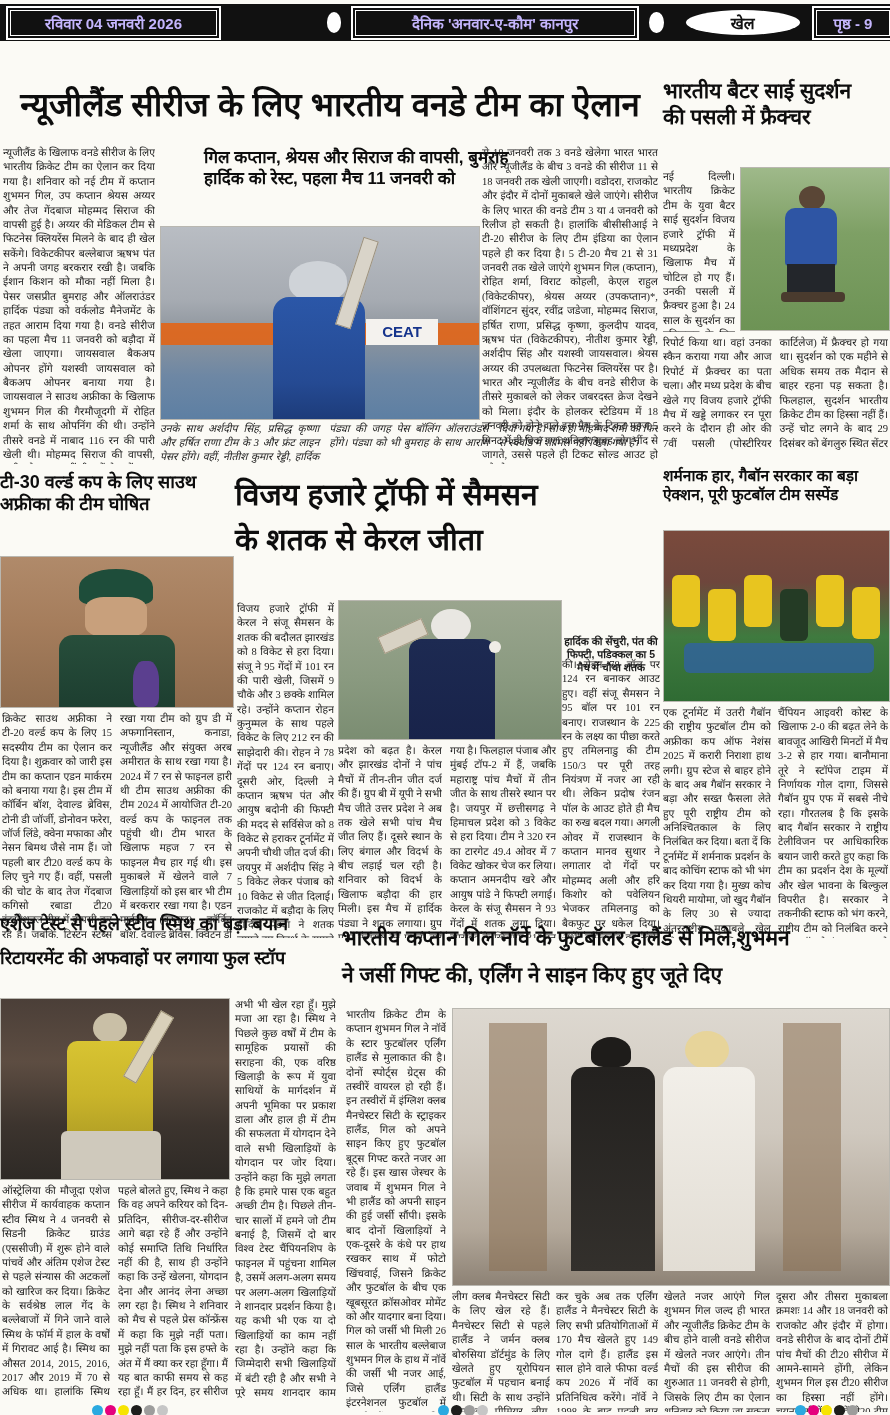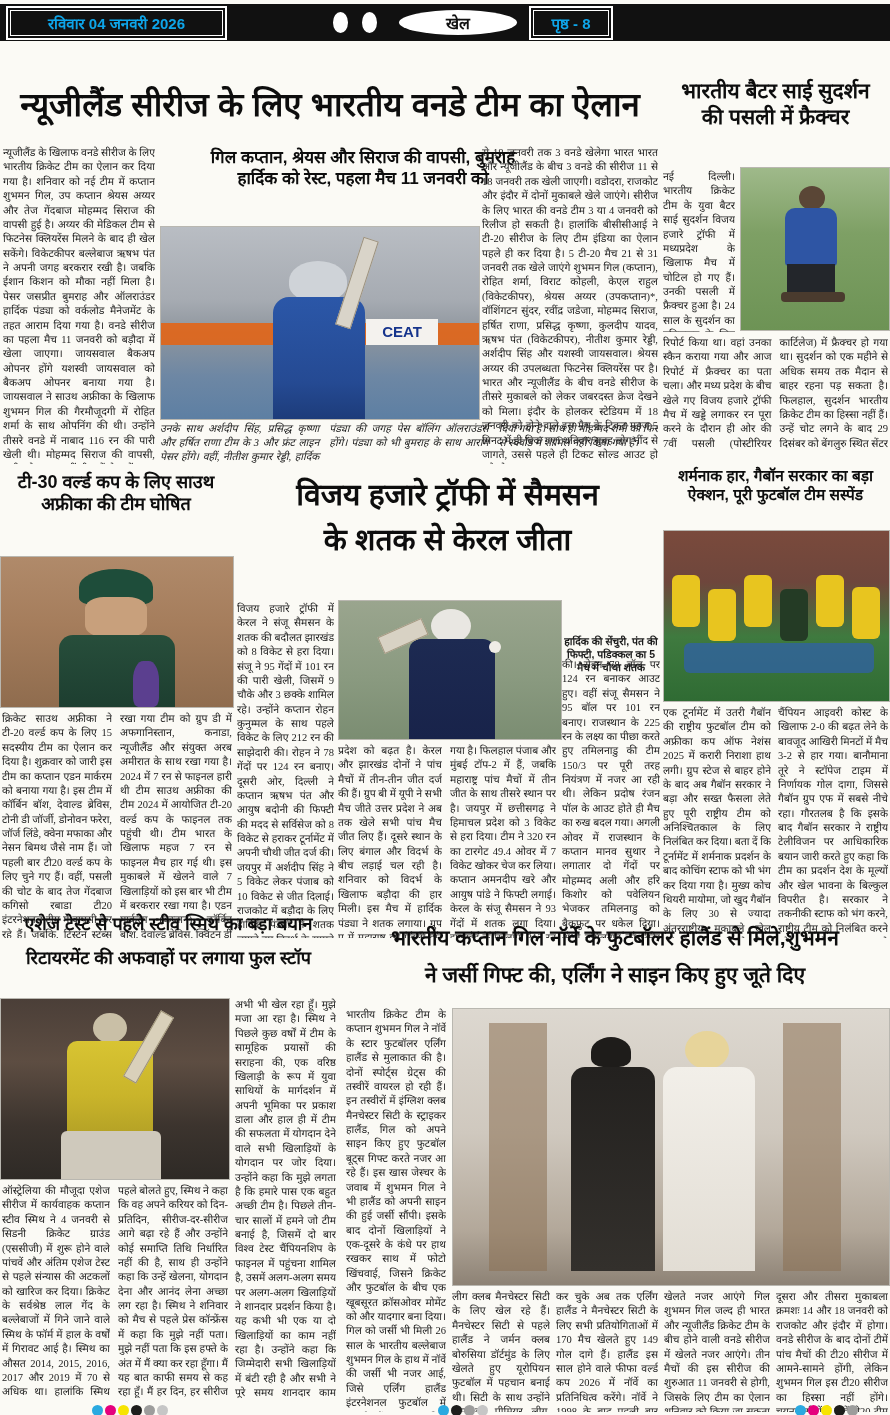--- a/index.html
+++ b/index.html
@@ -1,49 +1,50 @@
 <!DOCTYPE html>
 <html lang="hi"><head>
 <meta charset="utf-8">
 <style>
   html,body{margin:0;padding:0;}
   body{width:890px;height:1415px;position:relative;background:#fbfaf5;color:#1b1b1b;
        font-family:"Liberation Serif","DejaVu Serif",serif;overflow:hidden;}
   .abs{position:absolute;}
   
   .masthead{left:0;top:4px;width:890px;height:37px;background:#111;display:flex;align-items:center;}
-  .mh-box{border:1px solid #fff;outline:2px solid #fff;outline-offset:2px;color:#0ea5e9;
+  .mh-box{border:1px solid #fff;outline:2px solid #fff;outline-offset:2px;color:#c4b5fd;
           font-family:"Liberation Sans","DejaVu Sans",sans-serif;font-weight:bold;
           text-align:center;padding:2px 8px;font-size:15px;white-space:nowrap;}
   .mh-dot{width:15px;height:21px;background:#fff;border-radius:50%;}
   .mh-oval{background:#fff;color:#111;border-radius:50%;font-weight:bold;font-size:16px;
            width:118px;height:25px;display:flex;align-items:center;justify-content:center;
            font-family:"Liberation Sans","DejaVu Sans",sans-serif;}
   
   .headline{font-family:"Liberation Sans","DejaVu Sans",sans-serif;font-weight:700;color:#0d0d0d;
-            text-align:center;white-space:pre-line;line-height:1.22;}
+            text-align:left;white-space:pre-line;line-height:1.22;}
   .oneline{white-space:nowrap;display:flex;justify-content:center;align-items:center;overflow:hidden;}
   .col{font-size:10.5px;line-height:1.37;text-align:justify;overflow:hidden;}
   .inset-head{font-weight:bold;font-family:"Liberation Sans","DejaVu Sans",sans-serif;
               text-align:center;white-space:pre-line;line-height:1.25;margin-top:35px;}
   .caption{font-size:10.5px;line-height:1.35;text-align:justify;column-count:3;column-gap:10px;overflow:hidden;}
   
   .photo{overflow:hidden;border:1px solid #b9b7b0;}
   .ph-part{position:absolute;}
   .dot{display:inline-block;width:11px;height:11px;border-radius:50%;margin-right:2px;vertical-align:middle;}
 </style>
 </head>
 <body>
 
 <div class="abs masthead">
   <div class="mh-box" style="margin-left:10px;width:195px;">रविवार 04 जनवरी 2026</div>
   <div class="mh-dot" style="margin-left:110px;"></div>
+  <div class="mh-box" style="margin-left:14px;width:270px;">दैनिक  'अनवार-ए-कौम'  कानपुर</div>
   <div class="mh-dot" style="margin-left:14px;"></div>
   <div class="mh-oval" style="margin-left:22px;">खेल</div>
-  <div class="mh-box" style="margin-left:16px;width:58px;">पृष्ठ - 8</div>
+  <div class="mh-box" style="margin-left:16px;width:58px;">पृष्ठ - 9</div>
 </div>
 
 <div class="abs headline oneline" style="left:0;top:72px;width:660px;height:66px;font-size:33px;">न्यूजीलैंड सीरीज के लिए भारतीय वनडे टीम का ऐलान</div>
 
 <div class="abs col" style="left:3px;top:146px;width:152px;height:318px;">न्यूजीलैंड के खिलाफ वनडे सीरीज के लिए भारतीय क्रिकेट टीम का ऐलान कर दिया गया है। शनिवार को नई टीम में कप्तान शुभमन गिल, उप कप्तान श्रेयस अय्यर और तेज गेंदबाज मोहम्मद सिराज की वापसी हुई है। अय्यर की मेडिकल टीम से फिटनेस क्लियरेंस मिलने के बाद ही खेल सकेंगे। विकेटकीपर बल्लेबाज ऋषभ पंत ने अपनी जगह बरकरार रखी है। जबकि ईशान किशन को मौका नहीं मिला है। पेसर जसप्रीत बुमराह और ऑलराउंडर हार्दिक पंड्या को वर्कलोड मैनेजमेंट के तहत आराम दिया गया है। वनडे सीरीज का पहला मैच 11 जनवरी को बड़ौदा में खेला जाएगा। जायसवाल बैकअप ओपनर होंगे यशस्वी जायसवाल को बैकअप ओपनर बनाया गया है। जायसवाल ने साउथ अफ्रीका के खिलाफ शुभमन गिल की गैरमौजूदगी में रोहित शर्मा के साथ ओपनिंग की थी। उन्होंने तीसरे वनडे में नाबाद 116 रन की पारी खेली थी। मोहम्मद सिराज की वापसी, शमी को जगह नहीं टीम में तेज गेंदबाज मोहम्मद सिराज की वापसी हुई है।</div>
 
 <div class="abs headline" style="left:160px;top:148px;width:318px;height:72px;font-size:17px;margin-left:44px;">गिल कप्तान, श्रेयस और सिराज की वापसी, बुमराह
 हार्दिक को रेस्ट, पहला मैच 11 जनवरी को</div>
 
 <div class="abs photo" style="left:160px;top:226px;width:318px;height:192px;background:linear-gradient(180deg,#b9bdc3 0%,#a6abb2 38%,#8e959d 55%,#6d87a4 78%,#5d7fa3 100%);">

